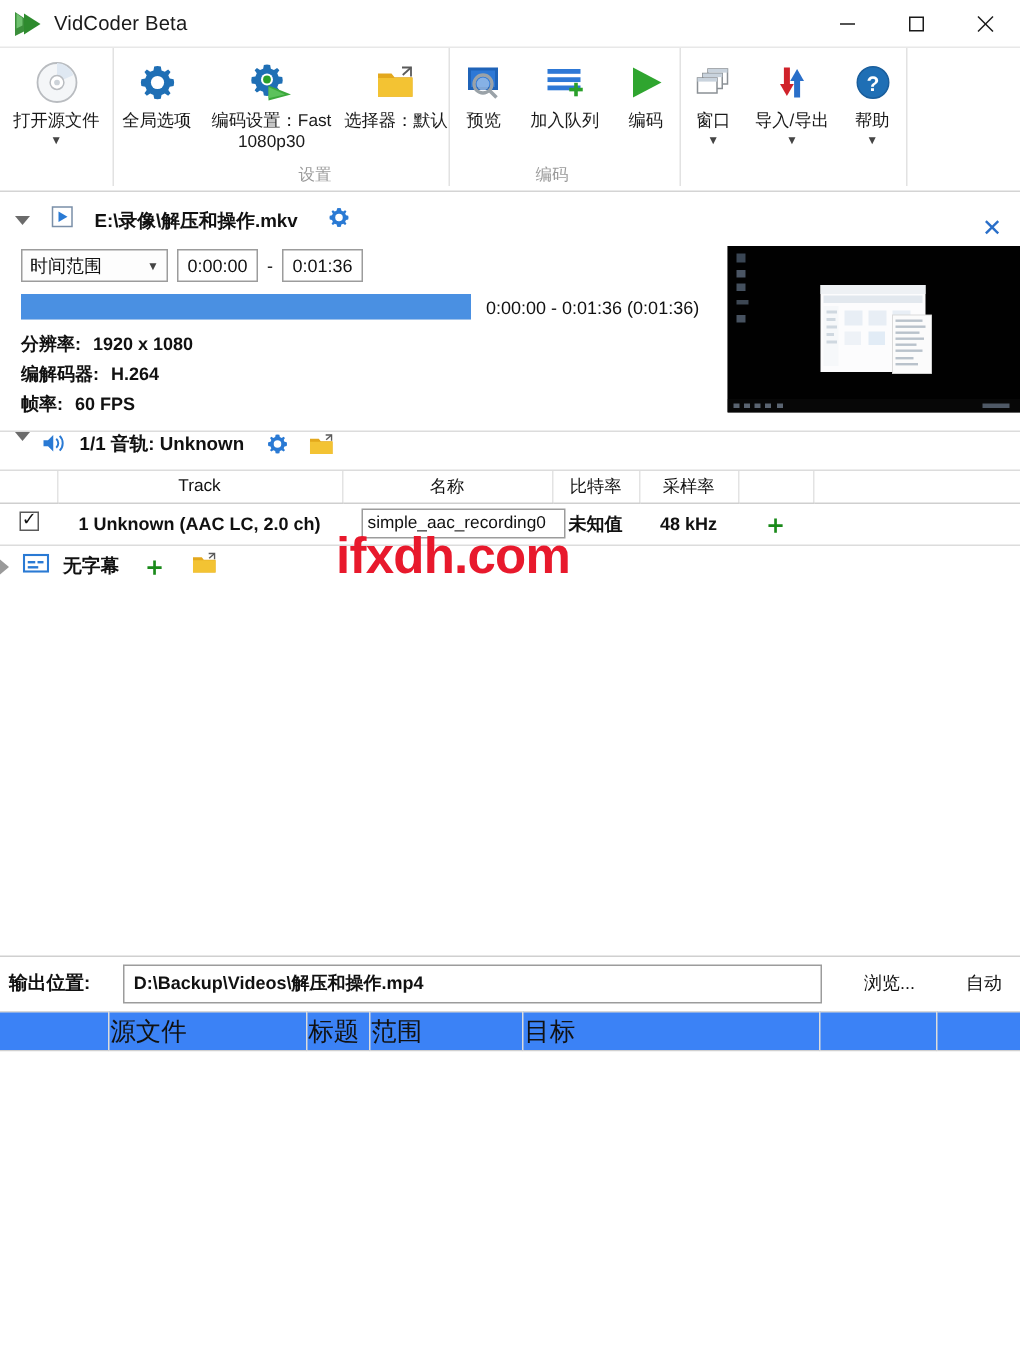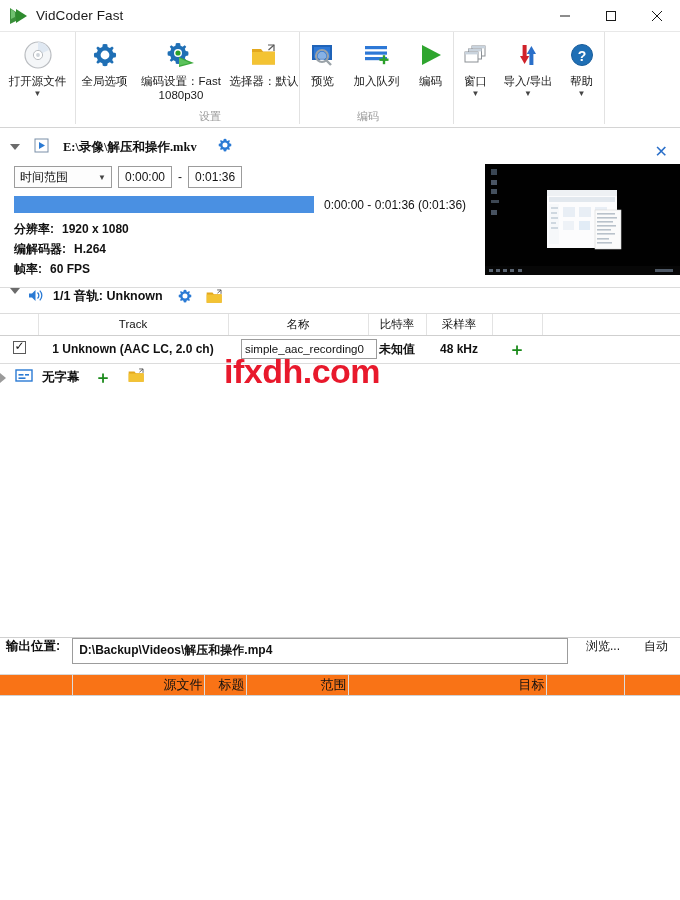--- a/index.html
+++ b/index.html
@@ -62,21 +62,20 @@
   
   .source-panel {
     position: relative;
     border-bottom: 1px solid #dcdcdc;
     background: #fff;
     padding: 0;
   }
   .src-header {
     display:flex; align-items:center; height: 26px; padding-left: 10px; gap:14px;
     margin-top: 6px;
-    font-family: Liberation Serif, serif;
   }
   .tri {
     width:0;height:0;border-left:5px solid transparent;border-right:5px solid transparent;
     border-top:6px solid #6b6b6b;
   }
   .tri.right {
     border-top:5px solid transparent;border-bottom:5px solid transparent;
     border-left:6px solid #9a9a9a; border-right:0;
   }
   .src-title { font-size:12.5px; font-weight:bold; color:#111; }
@@ -154,51 +153,51 @@
   .watermark {
     position:absolute; left: 224px; top: 352px;
     font-size: 34px; font-weight: bold; color:#e8192c;
     font-family:"Liberation Sans", sans-serif; letter-spacing:-0.5px;
     pointer-events:none;
   }
 
   
   .filler { background:#fff; }
   .out-sec { border-top:1px solid #d0d0d0; background:#fff; }
-  .out-row { display:flex; height: 36px; padding: 0 6px; gap:12px; }
+  .out-row { display:flex; align-items:center; height: 36px; padding: 0 6px; gap:22px; }
   .out-lbl { font-size:12.5px; font-weight:bold; color:#111; }
   .out-input {
     flex:1; height:26px; border:1px solid #9c9c9c; background:#fff;
     display:flex; align-items:center; padding:0 6px; font-size:12px; color:#111;font-weight:bold;
   }
   .out-btn { font-size:12px; color:#111; padding: 0 6px; cursor:pointer; }
 
   table.queue { width:100%; border-collapse:collapse; table-layout:fixed; }
   table.queue th {
-    font-size:13px; font-weight:normal; color:#111; height:20px;
+    font-size:17px; font-weight:normal; color:#111; height:20px;
     border-right:1px solid #dcdcdc; border-top:1px solid #d8d8d8;
-    border-bottom:1px solid #d0d0d0; background:#f97316; text-align:right;
+    border-bottom:1px solid #d0d0d0; background:#3b82f6; text-align:left;
   }
 
   .bottom-blank { background:#fff; height: 200px; }
 </style>
 </head>
 <body>
 
 <div id="app">
 
   <div class="titlebar">
     <div class="app-logo">
       <svg width="20" height="18" viewBox="0 0 20 18">
         <polygon points="1,1 7,5 7,14 1,17" fill="#3b8f3b"></polygon>
         <polygon points="2,2 6,5 6,10 2,12" fill="#6fc16f"></polygon>
         <polygon points="7,2 18,9 7,16" fill="#2e8b2e"></polygon>
       </svg>
     </div>
-    <div class="app-title">VidCoder Fast</div>
+    <div class="app-title">VidCoder Beta</div>
     <div class="win-btns">
       <div class="win-btn">
         <svg width="12" height="12" viewBox="0 0 12 12">
             <line x1="1" y1="6" x2="11" y2="6" stroke="#1a1a1a" stroke-width="1"></line>
           </svg>
       </div>
       <div class="win-btn">
         <svg width="12" height="12" viewBox="0 0 12 12">
             <rect x="1.5" y="1.5" width="9" height="9" fill="none" stroke="#1a1a1a" stroke-width="1"></rect>
           </svg>

